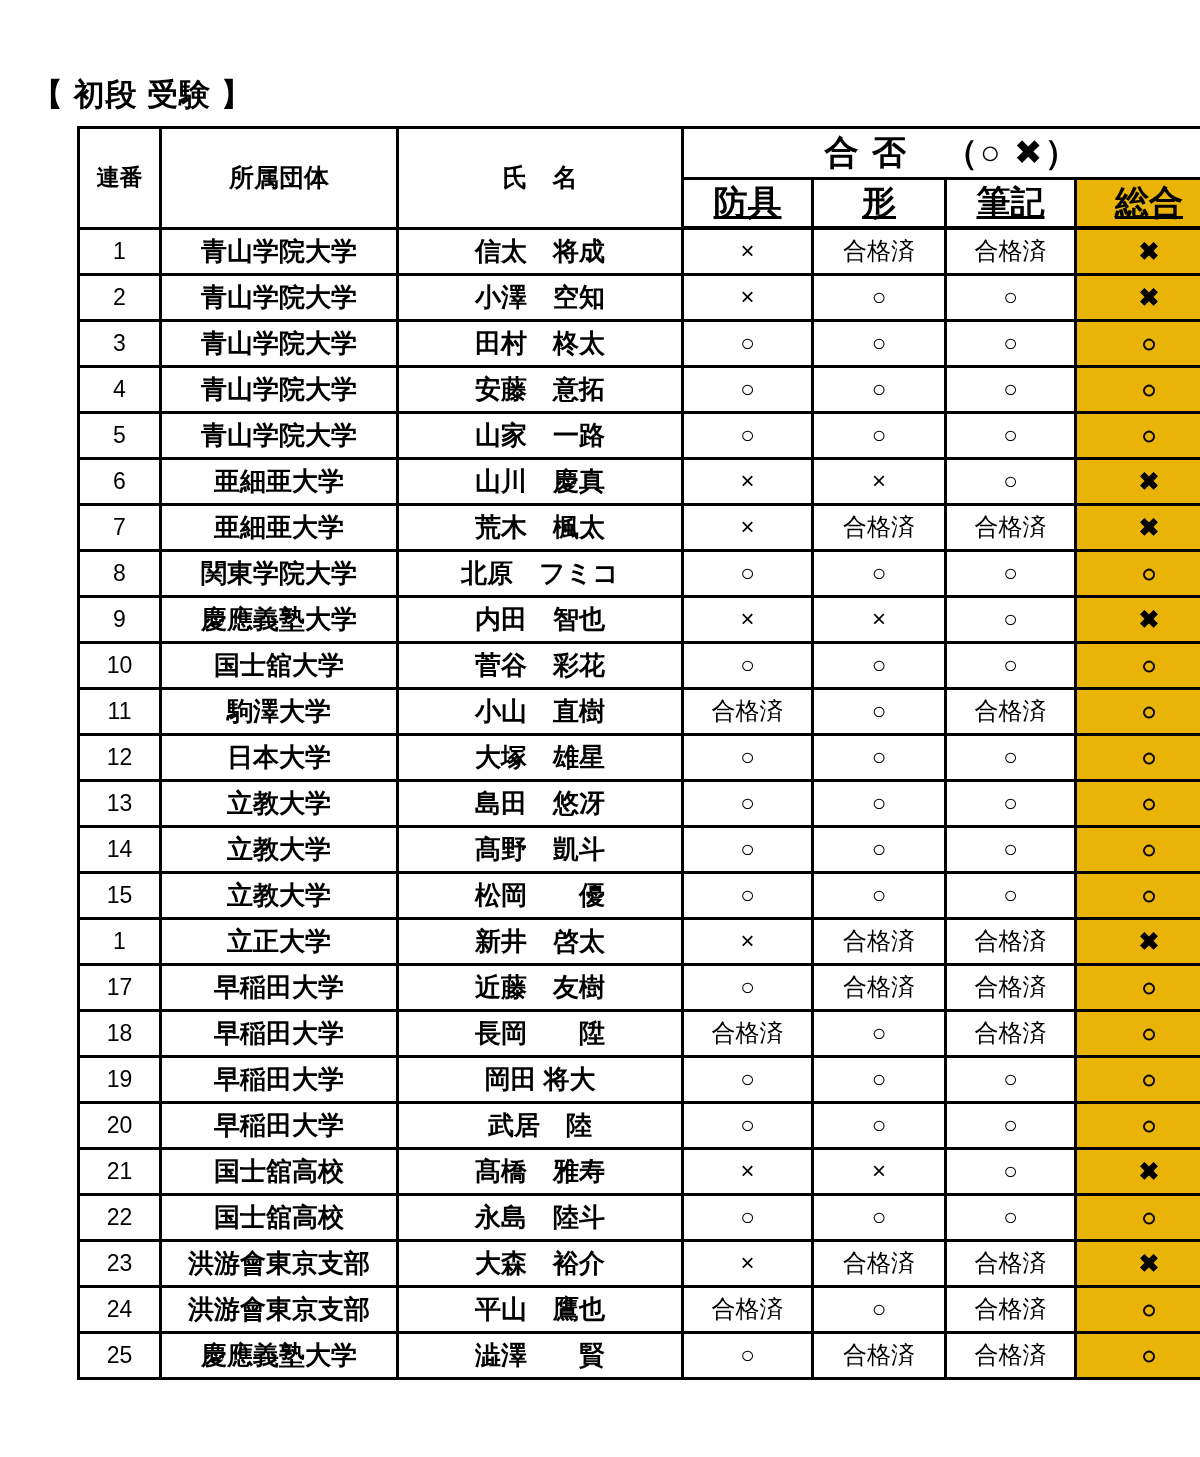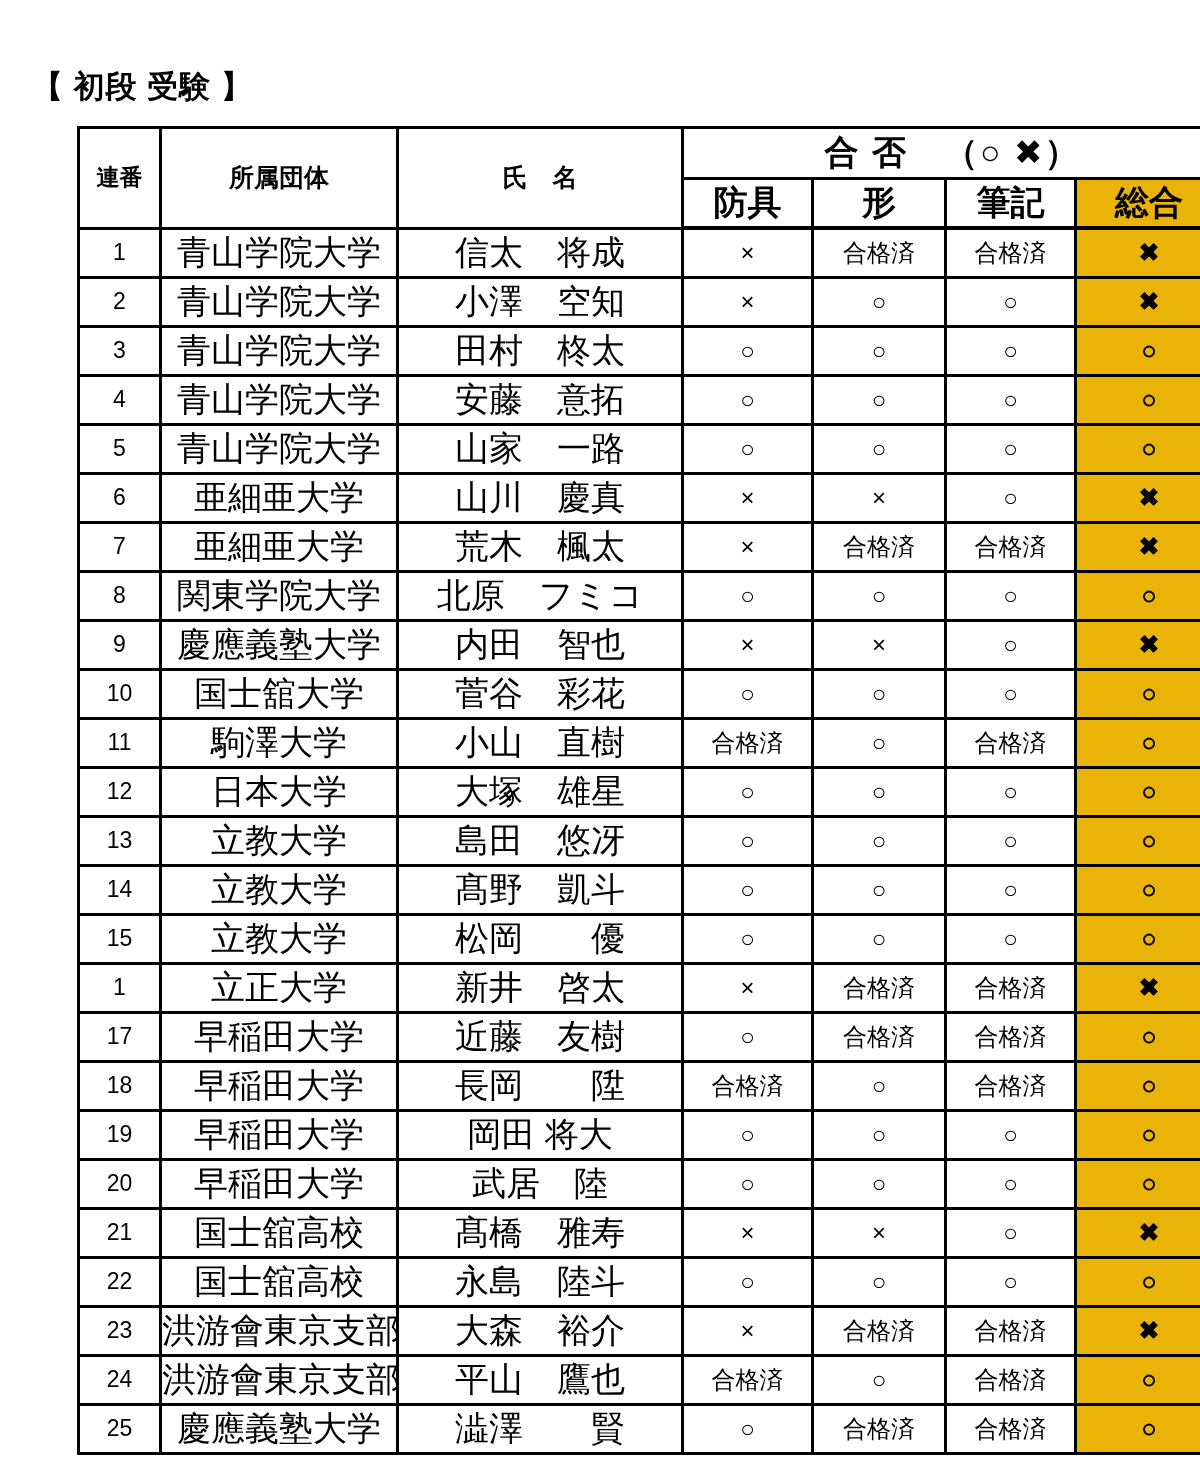--- a/index.html
+++ b/index.html
@@ -8,21 +8,21 @@
     width: 1200px;
     height: 1457px;
     background: #ffffff;
     color: #000000;
     font-family: "Liberation Sans", "DejaVu Sans", sans-serif;
     position: relative;
   }
   .page-title {
     position: absolute;
     left: 32px;
-    top: 66px;
+    top: 74px;
     font-size: 31px;
     font-weight: bold;
     letter-spacing: 1px;
   }
   table.results {
     position: absolute;
     left: 33px;
     top: 126px;
     width: 1144px;
     border-collapse: collapse;
@@ -33,27 +33,27 @@
   th, td {
     border: 3px solid #000;
     text-align: center;
     vertical-align: middle;
     padding: 0;
     overflow: hidden;
     white-space: nowrap;
   }
   thead th { font-weight: bold; font-size: 34px; background: #ffffff; }
   tr.group-row th.group-head { height: 51px; letter-spacing: 2px; }
-  tr.sub-row th { height: 45px; }
+  tr.sub-row th { height: 45px; text-decoration: underline; }
   thead tr.sub-row th { border-bottom: 4px solid #000; }
   th.span-head { font-size: 25px; }
   th.serial-head { font-size: 23px; }
   tbody td { height: 46px; }
   td.no-cell { font-size: 23px; font-weight: 400; }
-  td.strong-cell { font-size: 34px; font-weight: normal; }
+  td.strong-cell { font-size: 26px; font-weight: bold; }
   td.result-cell { font-size: 24px; font-weight: 400; }
   td.sogo-cell, th.sogo-head {
     background: #eab308;
   }
   td.sogo-cell {
     font-size: 25px;
     font-weight: 900;
     -webkit-text-stroke: 0.8px #000;
   }
 </style>

